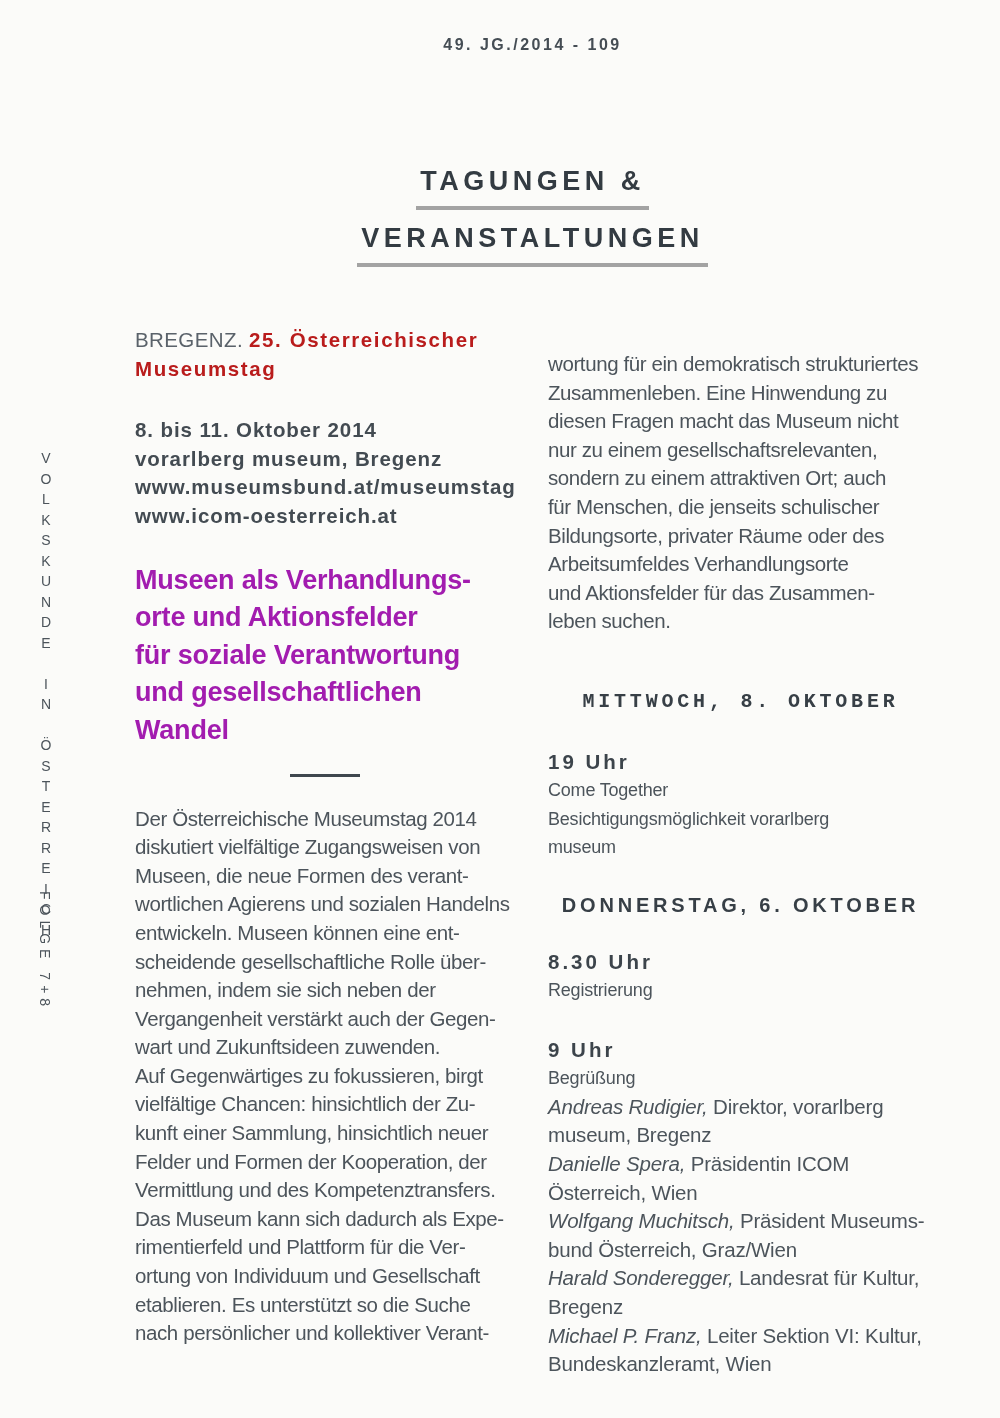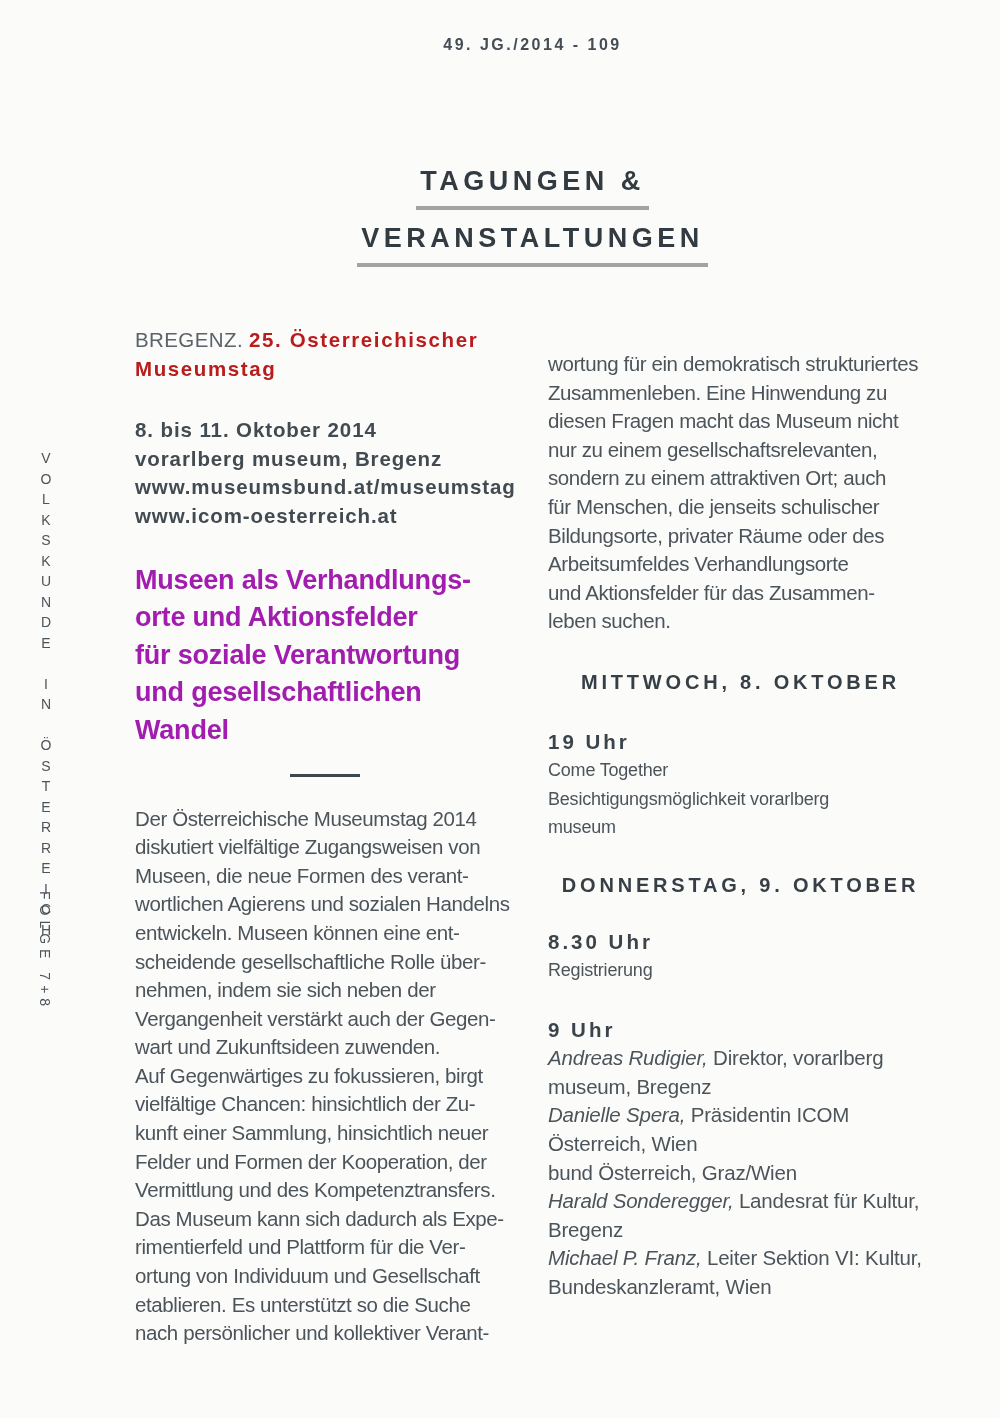--- a/index.html
+++ b/index.html
@@ -80,21 +80,21 @@
     color:#4c545b;
     white-space:pre;
   }
   .intro-left{margin-top:28px;}
   .day-header{
     text-align:center;
     font-size:20px;font-weight:bold;letter-spacing:3.8px;
     color:#373f46;
     line-height:28.6px;
   }
-  .gap-36{margin-top:32px;}
+  .gap-36{margin-top:52px;font-family:Liberation Mono, monospace;}
   .gap-31{margin-top:31px;}
   .gap-29{margin-top:29px;}
   .gap-28{margin-top:28px;}
   .event-time{
     font-size:20.5px;font-weight:bold;letter-spacing:3px;
     line-height:28.6px;color:#3c444b;
   }
   .event-lines{
     font-size:18px;line-height:28.6px;letter-spacing:-0.2px;
     white-space:pre-line;color:#4c545b;
@@ -176,34 +176,36 @@
 
     <div class="day-header gap-36">MITTWOCH, 8. OKTOBER</div>
 
     <div class="gap-31">
       <div class="event-time">19 Uhr</div>
       <div class="event-lines">Come Together
 Besichtigungsmöglichkeit vorarlberg
 museum</div>
     </div>
 
-    <div class="day-header gap-29">DONNERSTAG, 9. OKTOBER</div>
+    <div class="day-header gap-29">DONNERSTAG, 6. OKTOBER</div>
 
     <div class="gap-28">
       <div class="event-time">8.30 Uhr</div>
       <div class="event-lines">Registrierung</div>
     </div>
 
     <div class="gap-31">
       <div class="event-time">9 Uhr</div>
+      <div class="event-lines">Begrüßung</div>
 
       <div class="speaker-line"><span class="speaker-name">Andreas Rudigier,</span><span> Direktor, vorarlberg</span></div>
       <div class="speaker-line"><span class="speaker-name"></span><span>museum, Bregenz</span></div>
       <div class="speaker-line"><span class="speaker-name">Danielle Spera,</span><span> Präsidentin ICOM</span></div>
       <div class="speaker-line"><span class="speaker-name"></span><span>Österreich, Wien</span></div>
+      <div class="speaker-line"><span class="speaker-name">Wolfgang Muchitsch,</span><span> Präsident Museums-</span></div>
       <div class="speaker-line"><span class="speaker-name"></span><span>bund Österreich, Graz/Wien</span></div>
       <div class="speaker-line"><span class="speaker-name">Harald Sonderegger,</span><span> Landesrat für Kultur,</span></div>
       <div class="speaker-line"><span class="speaker-name"></span><span>Bregenz</span></div>
       <div class="speaker-line"><span class="speaker-name">Michael P. Franz,</span><span> Leiter Sektion VI: Kultur,</span></div>
       <div class="speaker-line"><span class="speaker-name"></span><span>Bundeskanzleramt, Wien</span></div>
     </div>
   </div>
 
 </div>
 

